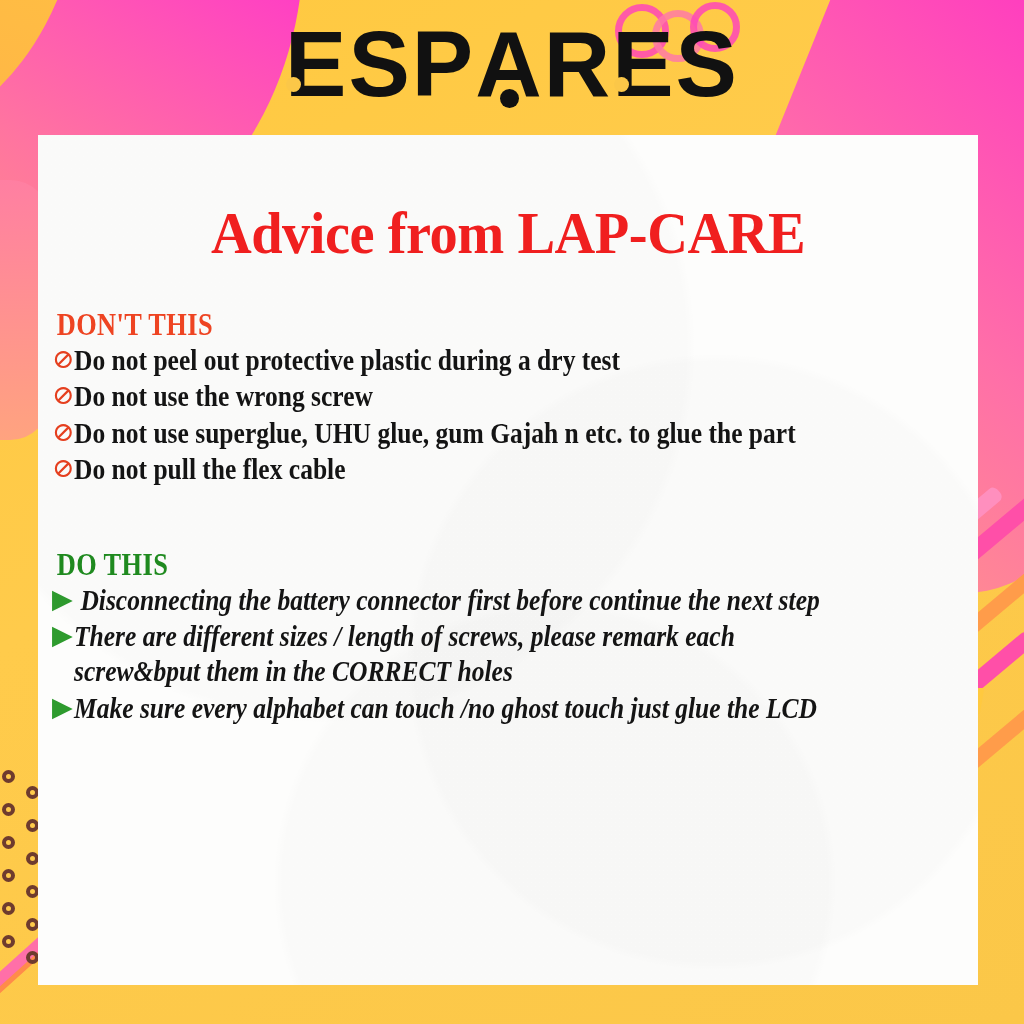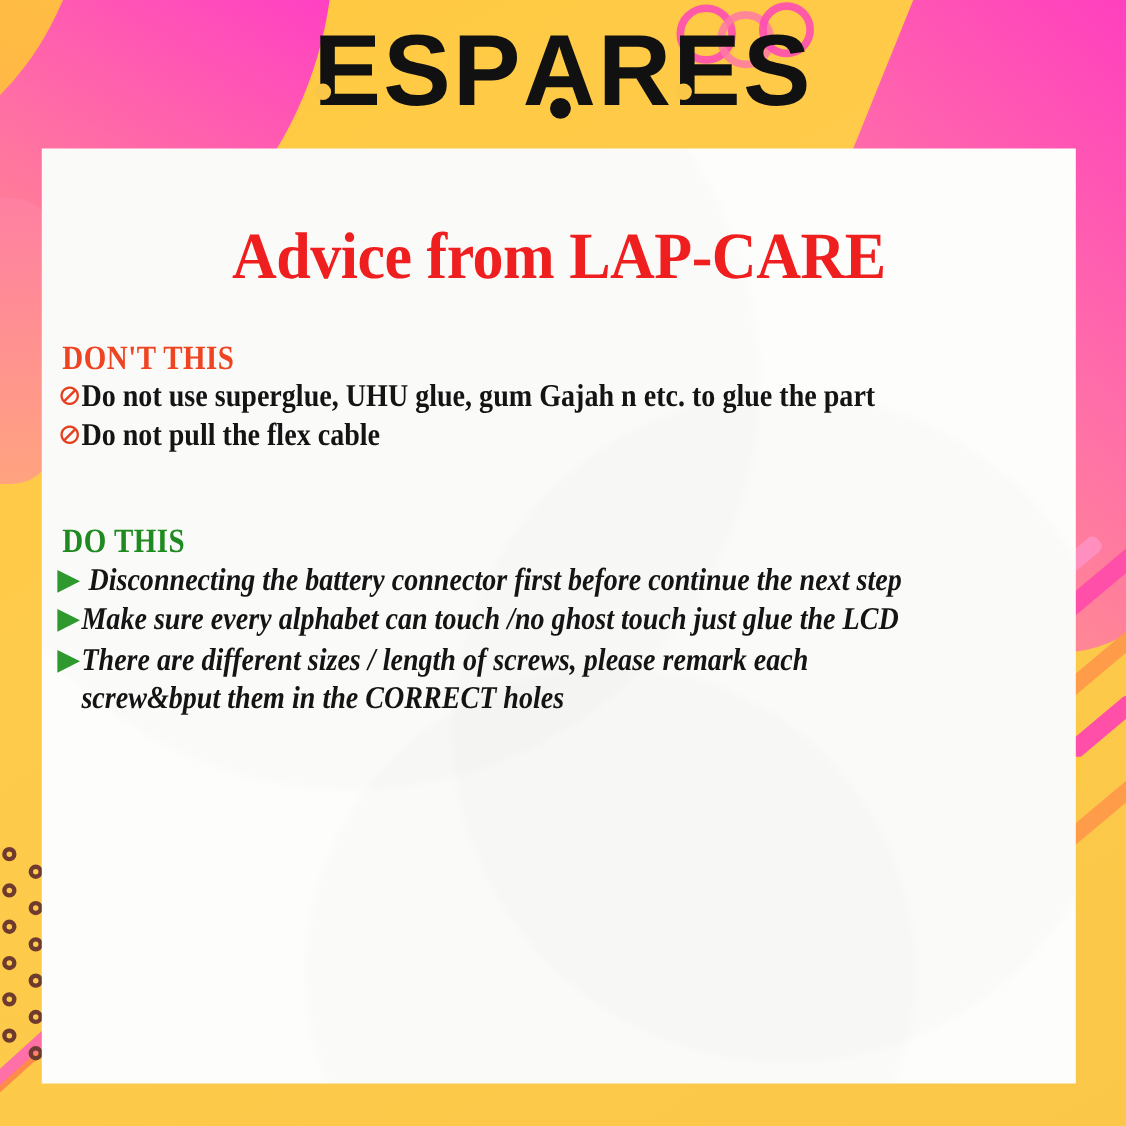--- a/index.html
+++ b/index.html
@@ -305,39 +305,47 @@
 
   <div class="card">
     <div class="card-texture"></div>
 
     <h1 class="title">Advice from LAP-CARE</h1>
 
     <h2 class="section-head head-dont">DON'T THIS</h2>
     <ul class="advice list-dont" id="dont-list">
         <li>
           <span class="blt">⊘</span>
+          <span class="txt">Do not peel out protective plastic during a dry test</span>
+        </li>
+        <li>
+          <span class="blt">⊘</span>
+          <span class="txt">Do not use the wrong screw</span>
+        </li>
+        <li>
+          <span class="blt">⊘</span>
           <span class="txt">Do not use superglue, UHU glue, gum Gajah n etc. to glue the part</span>
         </li>
         <li>
           <span class="blt">⊘</span>
           <span class="txt">Do not pull the flex cable</span>
         </li>
       </ul>
 
     <h2 class="section-head head-do">DO THIS</h2>
     <ul class="advice list-do" id="do-list">
         <li>
           <span class="blt">▶</span>
           <span class="txt"> Disconnecting the battery connector first before continue the next step</span>
-        </li>
-        <li>
-          <span class="blt">▶</span>
-          <span class="txt">Make sure every alphabet can touch /no ghost touch just glue the LCD</span>
         </li>
         <li>
           <span class="blt">▶</span>
           <span class="txt">There are different sizes / length of screws, please remark each
 screw&amp;bput them in the CORRECT holes</span>
         </li>
+        <li>
+          <span class="blt">▶</span>
+          <span class="txt">Make sure every alphabet can touch /no ghost touch just glue the LCD</span>
+        </li>
       </ul>
   </div>
 
 </div>
 
 </body></html>

